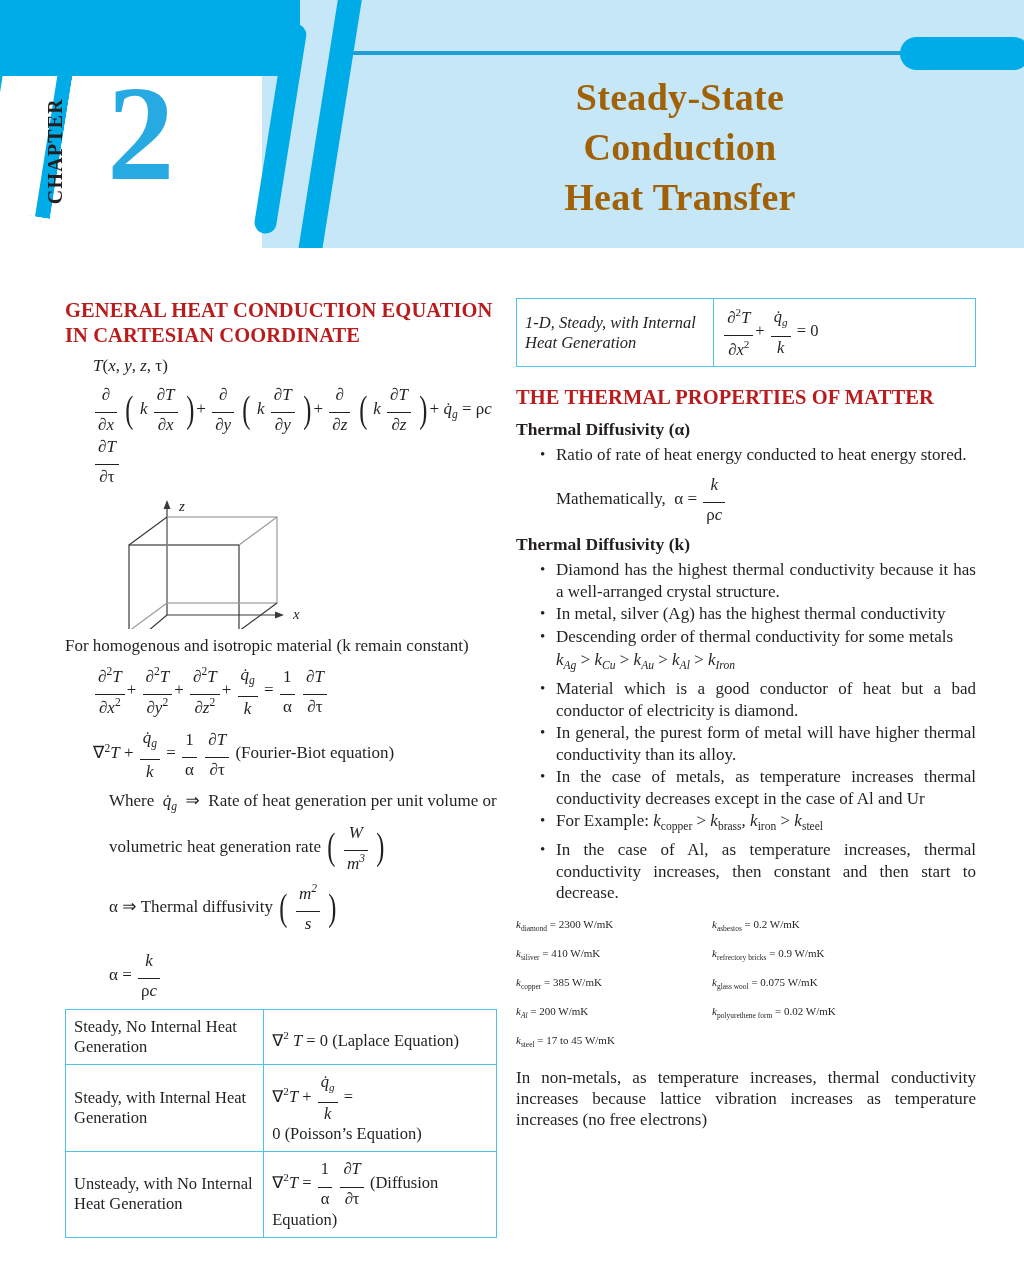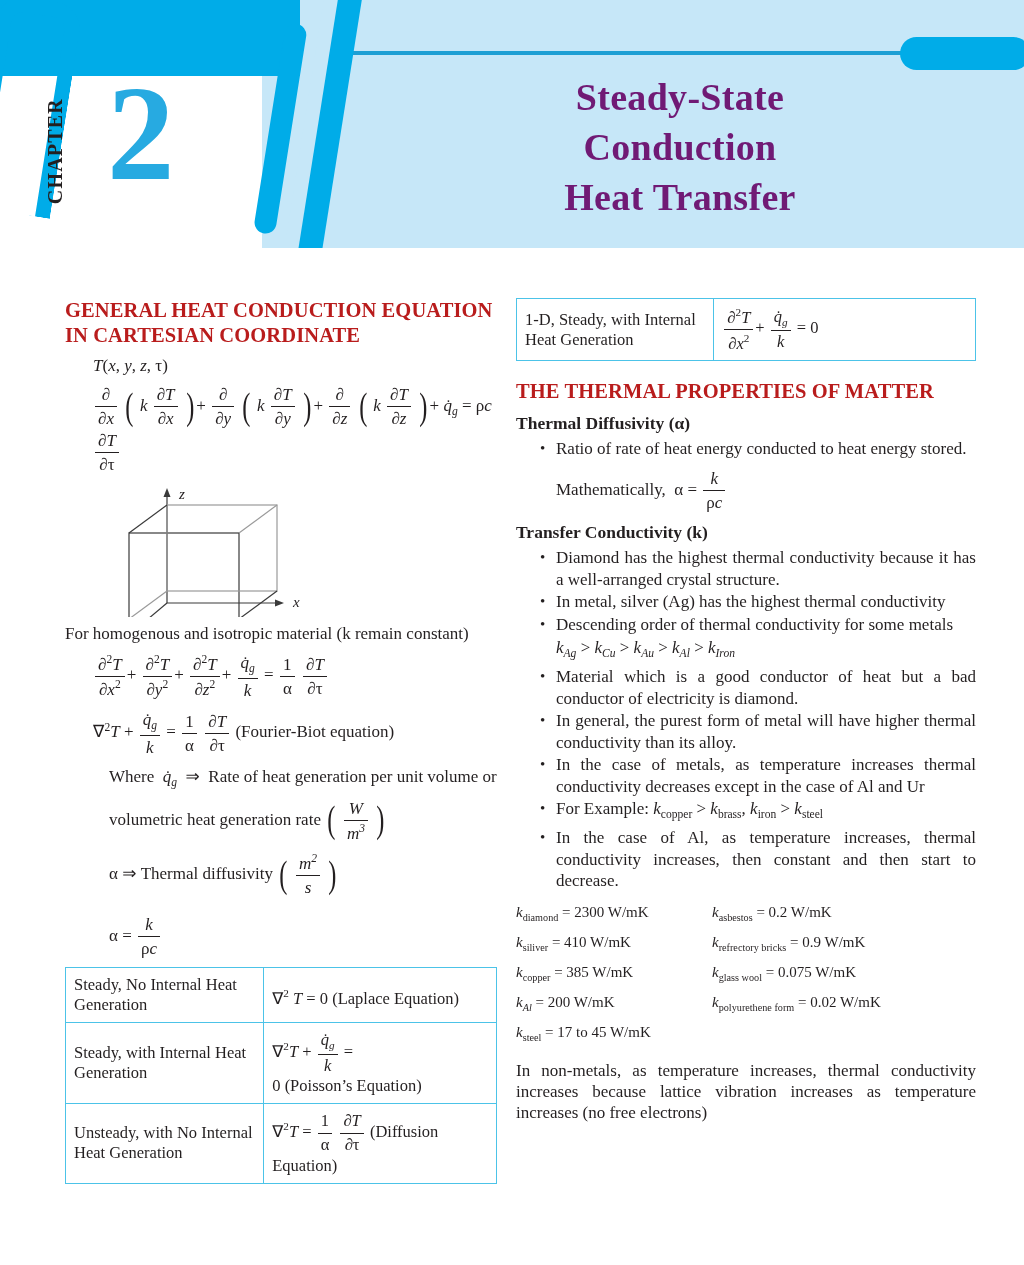--- a/index.html
+++ b/index.html
@@ -40,21 +40,21 @@
     font-size:20px;letter-spacing:1.2px;color:#231f20;
   }
   .chapter-num{
     position:absolute;left:107px;top:66px;
     font-family:"Liberation Serif", serif;font-weight:bold;
     font-size:135px;line-height:135px;color:#27aae1;
   }
   .hdr-title{
     position:absolute;left:380px;top:72px;width:600px;
     text-align:center;font-family:"Liberation Serif", serif;font-weight:bold;
-    font-size:38px;line-height:50px;color:#701a75;letter-spacing:.3px;
+    font-size:38px;line-height:50px;color:#a16207;letter-spacing:.3px;
   }
 
   
   .col-left{position:absolute;left:65px;top:298px;width:432px;}
   .col-right{position:absolute;left:516px;top:298px;width:460px;}
 
   h2.section{
     font-family:"Liberation Serif", serif;font-weight:bold;
     color:#b91c1c;font-size:20.5px;line-height:25px;margin:0 0 6px 0;
     letter-spacing:.1px;
@@ -63,46 +63,46 @@
   p.body{font-size:17px;line-height:21px;margin:4px 0;text-align:justify;}
 
   ul.bul{margin:2px 0 2px 0;padding-left:26px;list-style:none;}
   ul.bul>li{font-size:17px;line-height:21.5px;text-align:justify;position:relative;margin:0 0 1px 0;padding-left:14px;}
   ul.bul>li::before{content:"\2022";position:absolute;left:-2px;top:0;font-size:15px;}
 
   
   .m{font-family:"Liberation Serif", serif;font-size:17px;}
   .it{font-style:italic;}
   .frac{display:inline-block;vertical-align:middle;text-align:center;margin:0 2px;}
-  .frac .num{display:block;border-bottom:1.2px solid #231f20;padding:0 3px 1px 3px;line-height:1.25;}
+  .frac .num{display:block;border-bottom:1.2px solid #231f20;padding:0 3px 7px 3px;line-height:1.25;}
   .frac .den{display:block;padding:1px 3px 0 3px;line-height:1.25;}
   sub{font-size:.68em;}
   sup{font-size:.68em;}
   .paren{display:inline-block;font-size:2.2em;font-weight:300;vertical-align:middle;line-height:.6;transform:scaleX(.65);}
   .eqline{margin:8px 0;font-size:17px;}
   .indent1{margin-left:28px;}
   .indent2{margin-left:44px;}
 
   
   .cube-wrap{position:relative;height:134px;margin:2px 0 6px 0;}
 
   
   table.eqtab{border-collapse:collapse;width:100%;margin-top:6px;}
   table.eqtab td{border:1.3px solid #4cc3e8;padding:7px 8px;font-size:16.5px;line-height:20px;vertical-align:middle;}
   table.eqtab td.c1{width:46%;}
 
   table.single{border-collapse:collapse;width:100%;}
   table.single td{border:1.3px solid #4cc3e8;padding:6px 8px;font-size:16.5px;line-height:20px;vertical-align:middle;}
-  table.single td.c1{width:43%;}
+  table.single td.c1{width:43%;font-style:italic;}
 
   
   .kgrid{display:flex;margin-top:8px;}
   .kcol{flex:0 0 auto;}
   .kcol.left{width:196px;}
-  .kcol .krow{font-size:15px;line-height:25px;white-space:nowrap;}
+  .kcol .krow{font-size:11px;line-height:25px;white-space:nowrap;}
 </style>
 </head>
 <body>
 
 <div class="header">
   <div class="hdr-band"></div>
   <div class="hdr-solid-block"></div>
   <div class="hdr-white-left"></div>
   <div class="hdr-thinline"></div>
   <div class="hdr-pill"></div>
@@ -273,21 +273,21 @@
   <h3 class="sub">Thermal Diffusivity (α)</h3>
   <ul class="bul">
     <li>Ratio of rate of heat energy conducted to heat energy stored.</li>
   </ul>
   <div class="eqline" style="margin-left:40px;">
     <span>Mathematically,</span>
     &nbsp;α =
     <span class="frac"><span class="num it">k</span><span class="den">ρ<span class="it">c</span></span></span>
   </div>
 
-  <h3 class="sub">Transfer Conductivity (k)</h3>
+  <h3 class="sub">Thermal Diffusivity (k)</h3>
   <ul class="bul">
     <li>Diamond has the highest thermal conductivity because it has a well-arranged crystal structure.</li>
     <li>In metal, silver (Ag) has the highest thermal conductivity</li>
     <li>
       <span>Descending order of thermal conductivity for some metals</span>
       <div class="m" style="margin-top:2px;">
         <span class="it">k</span><sub class="it">Ag</sub> &gt; <span class="it">k</span><sub class="it">Cu</sub> &gt;
         <span class="it">k</span><sub class="it">Au</sub> &gt; <span class="it">k</span><sub class="it">Al</sub> &gt;
         <span class="it">k</span><sub class="it">Iron</sub>
       </div>

